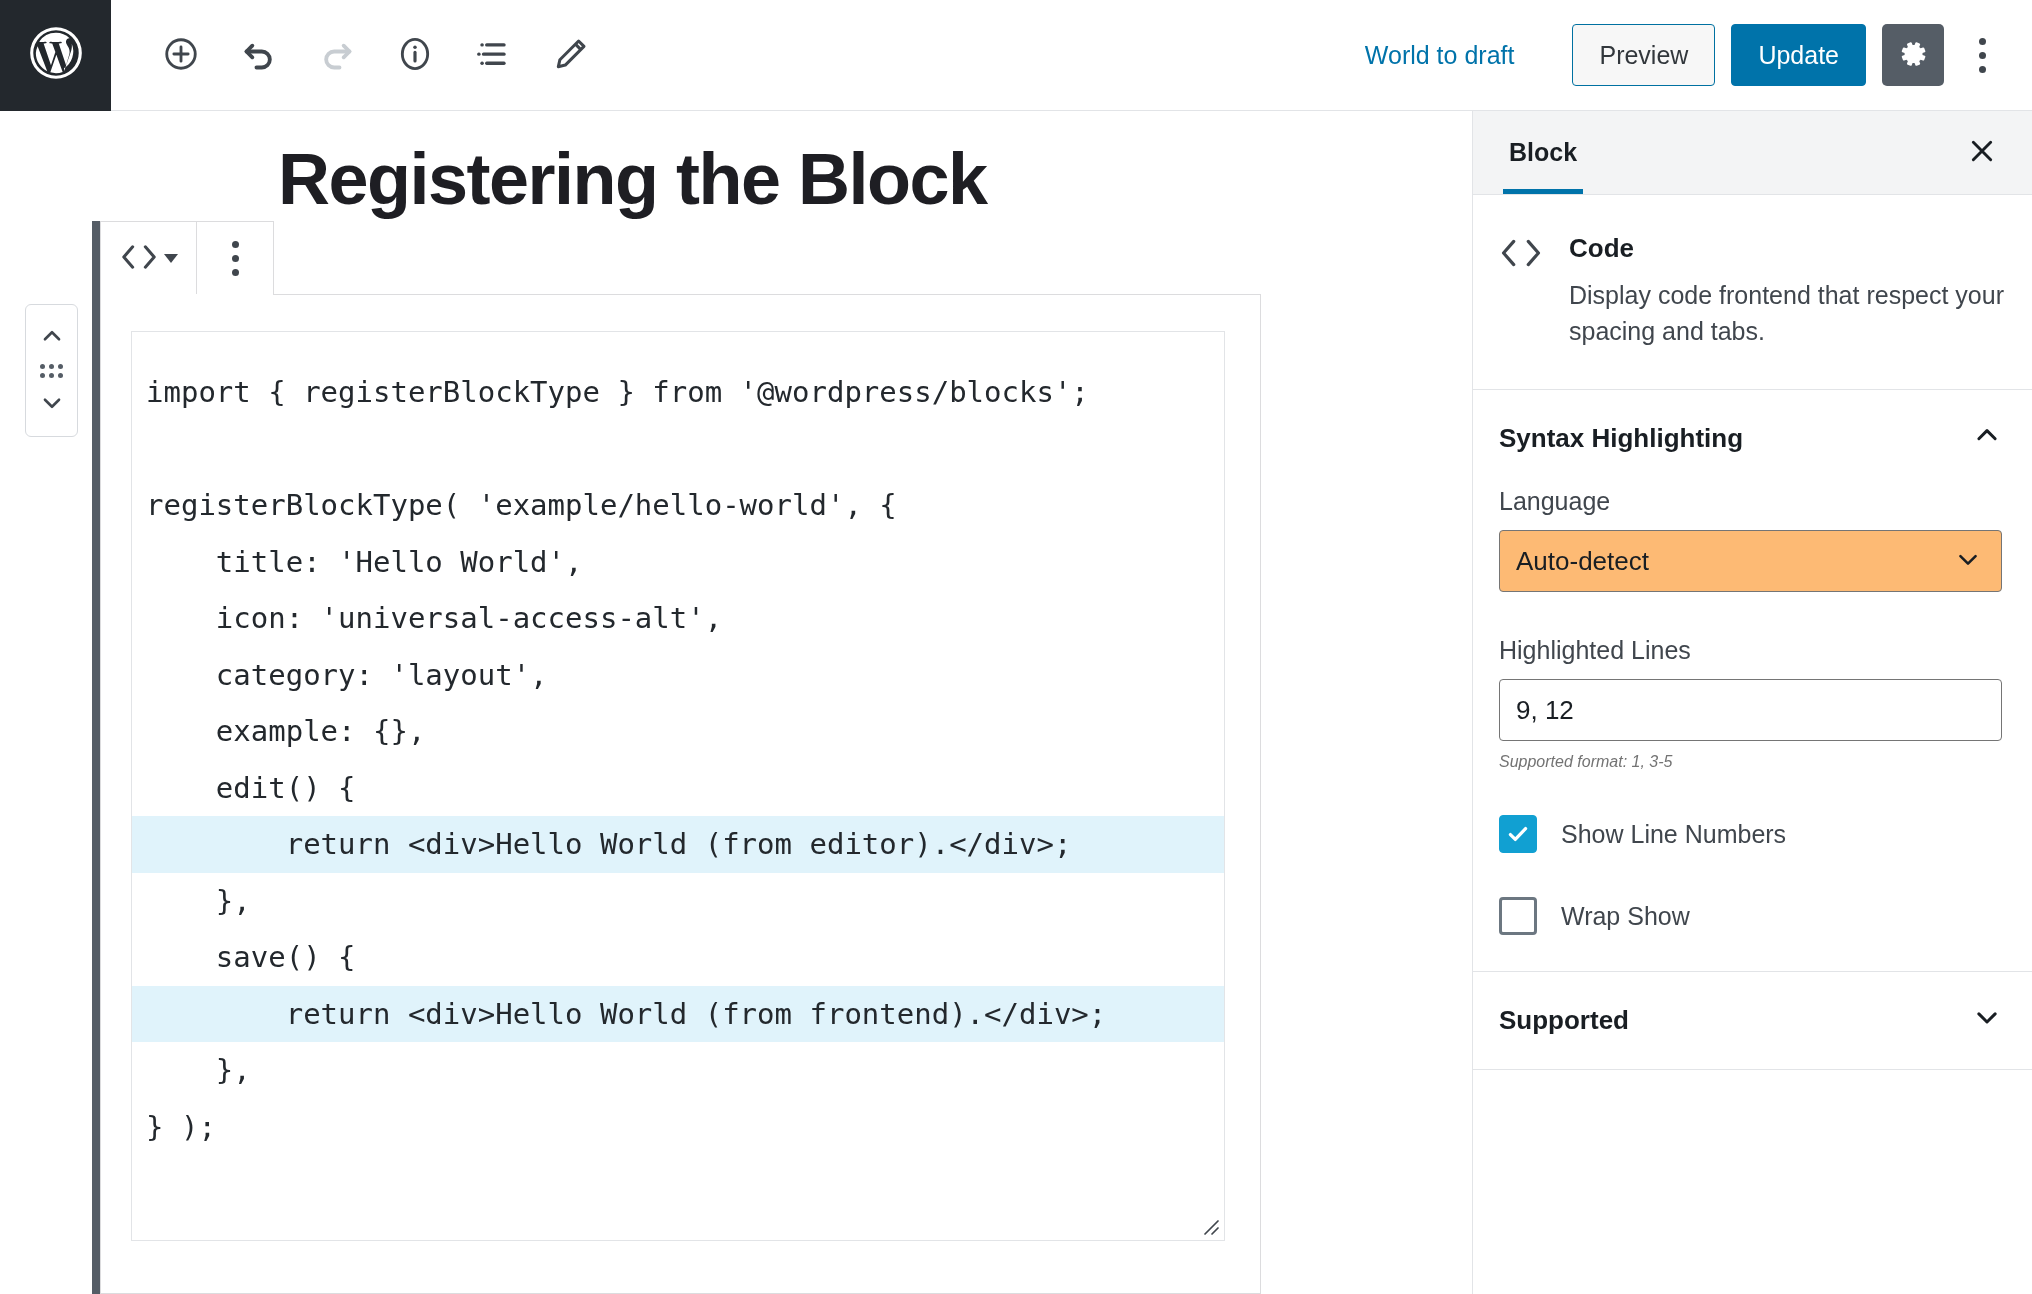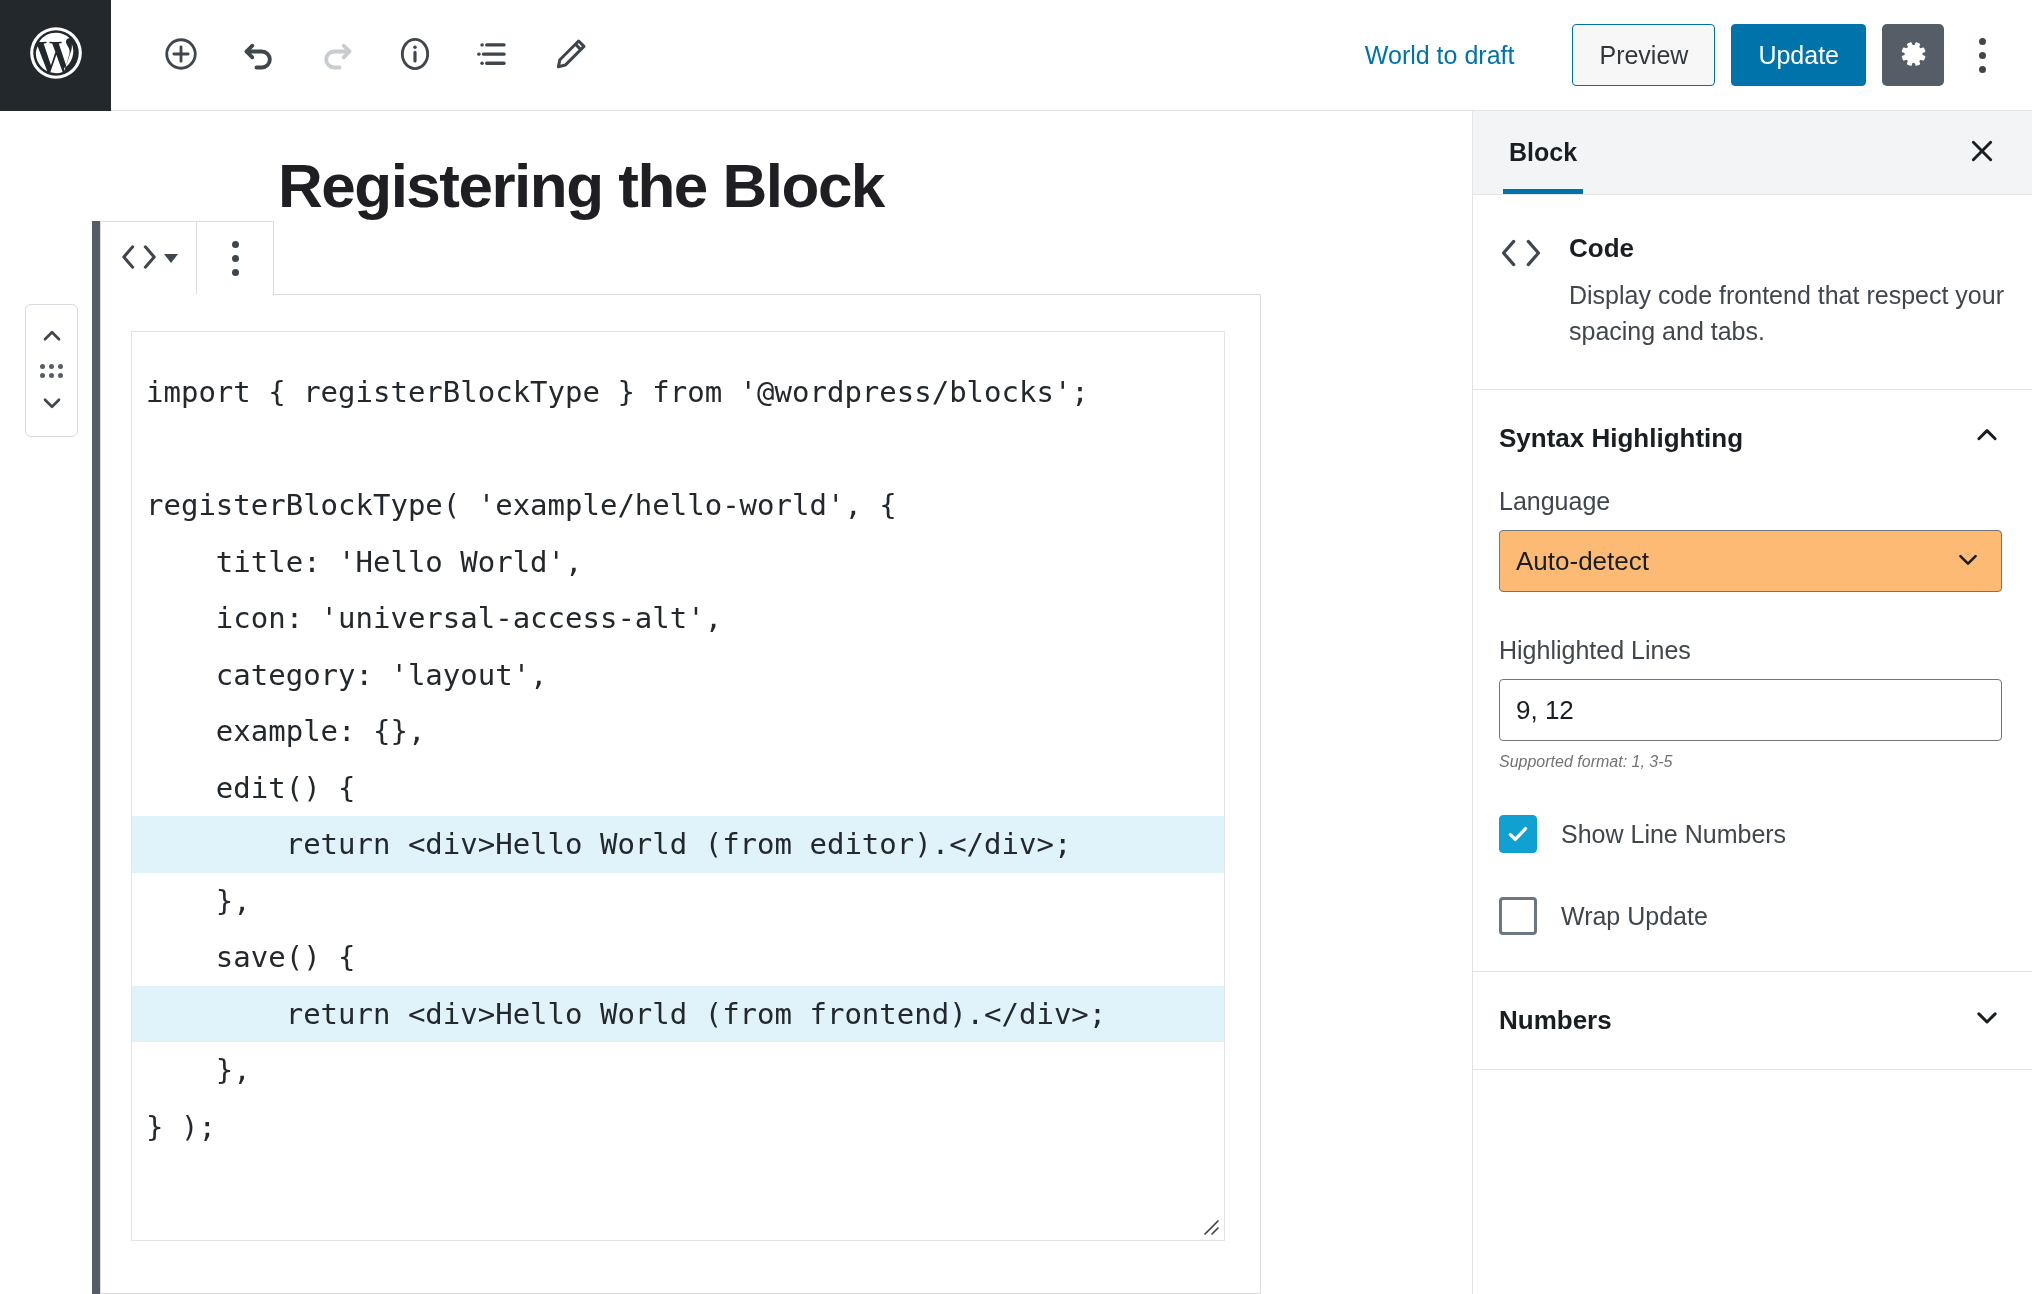--- a/index.html
+++ b/index.html
@@ -70,22 +70,22 @@
   .kebab { display: flex; flex-direction: column; gap: 7px; align-items: center; }
 
   
   #editor-canvas {
     position: absolute; top: 111px; left: 0;
     width: 1472px; height: 1183px;
     background: #ffffff;
     overflow: hidden;
   }
   #post-title {
-    position: absolute; top: 41px; left: 278px;
-    font-size: 62px; font-weight: bold; color: #1e1e23;
+    position: absolute; top: 29px; left: 278px;
+    font-size: 72px; font-weight: bold; color: #1e1e23;
     letter-spacing: -1.5px; line-height: 1.1;
     white-space: nowrap;
   }
 
   
   #block-mover {
     position: absolute; left: 25px; top: 193px;
     width: 53px; height: 133px;
     border: 1px solid #d7dade; border-radius: 6px;
     background: #ffffff;
@@ -442,28 +442,28 @@
         <span class="cb-box checked">
           <svg width="26" height="26" viewBox="0 0 24 24" fill="none" stroke="#ffffff" stroke-width="3" stroke-linecap="round" stroke-linejoin="round">
               <path d="M5 12.5l4.5 4.5L19 7"></path>
             </svg>
         </span>
         <span class="cb-label">Show Line Numbers</span>
       </div>
 
       <div class="checkbox-row">
         <span class="cb-box unchecked"></span>
-        <span class="cb-label">Wrap Update</span>
+        <span class="cb-label">Wrap Show</span>
       </div>
     </div>
   </div>
 
   <div class="panel">
     <button class="panel-header">
-      <span>Numbers</span>
+      <span>Supported</span>
       <span>
         <svg width="30" height="30" viewBox="0 0 24 24" fill="none" stroke="#191e23" stroke-width="2.4" stroke-linecap="round" stroke-linejoin="round">
             <path d="M5.5 9.5l6.5 6.5 6.5-6.5"></path>
           </svg>
       </span>
     </button>
   </div>
 </div>
 
 </body></html>

